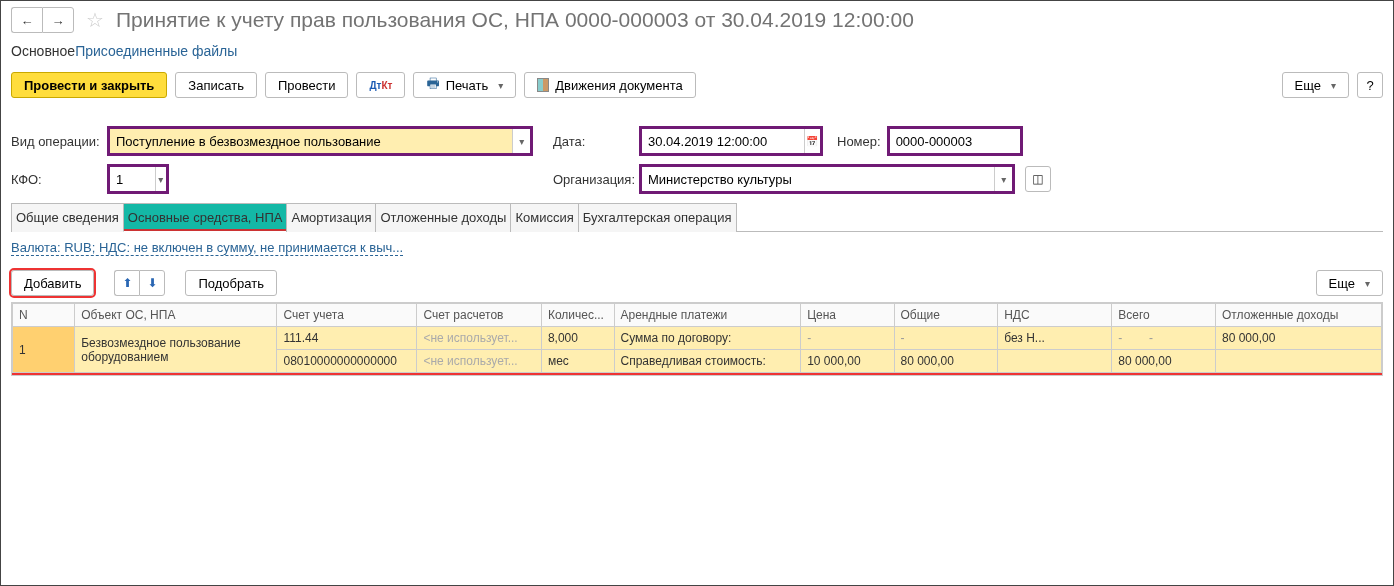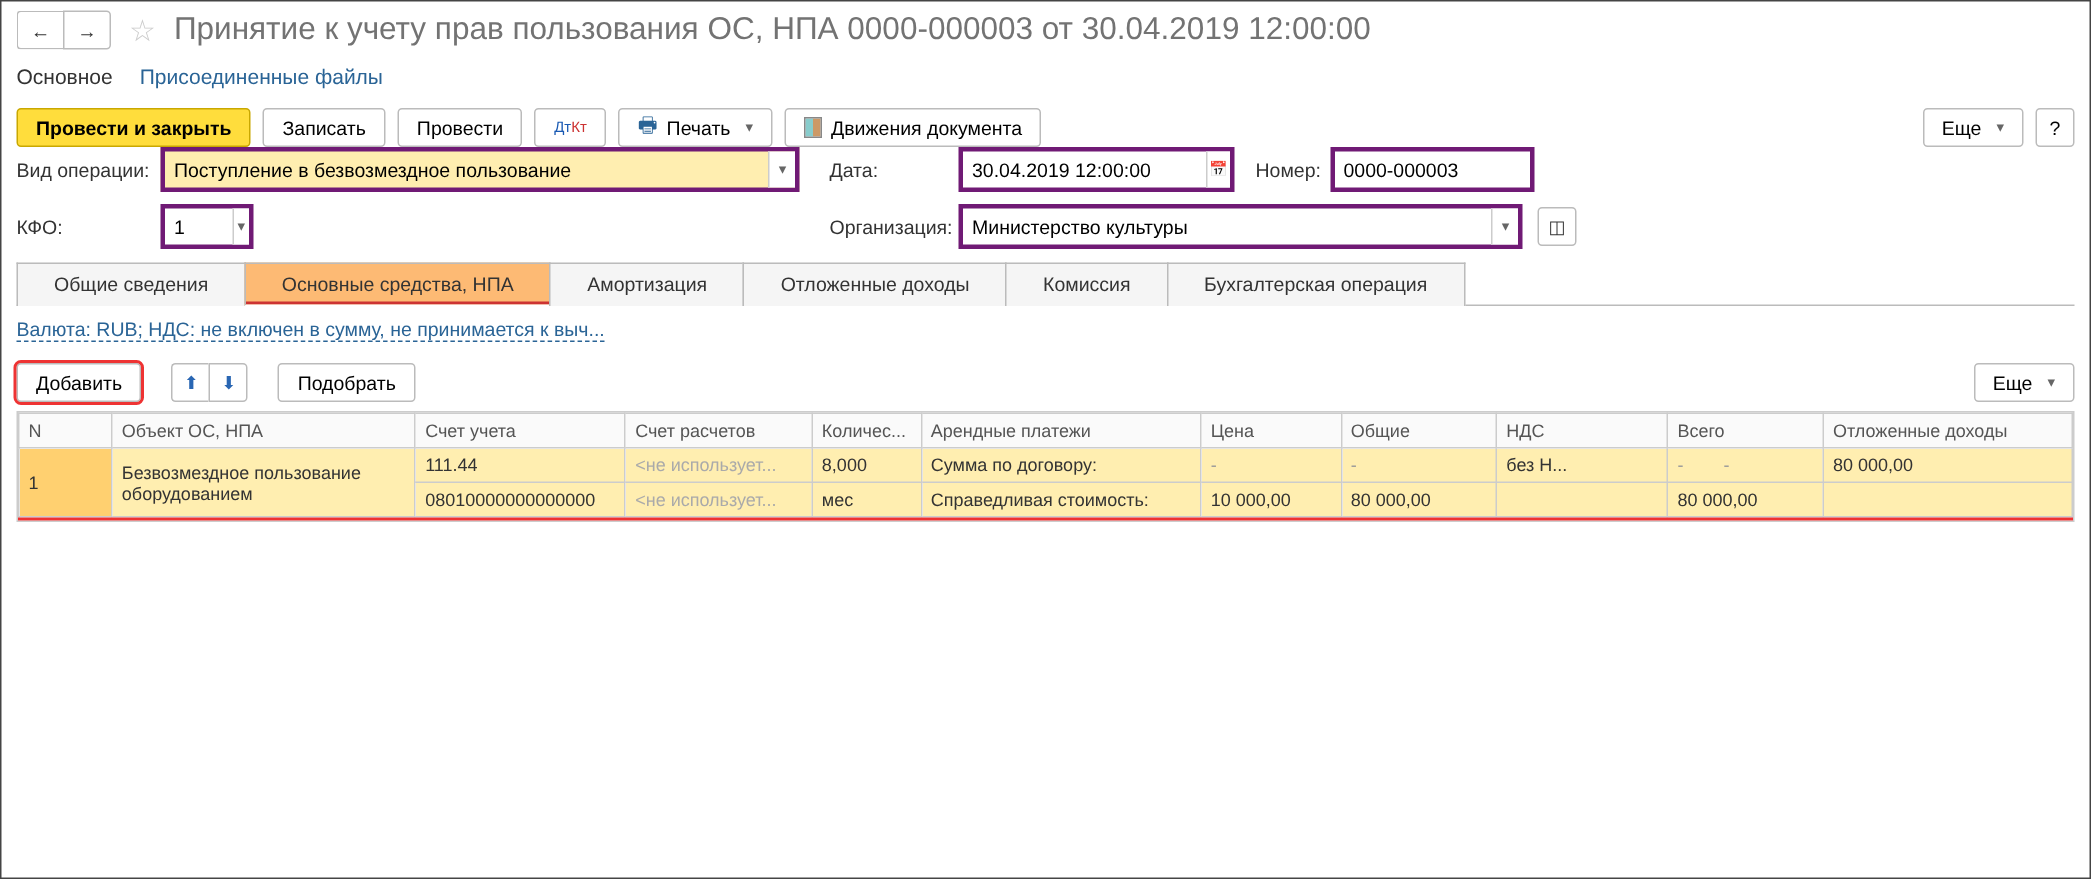--- a/index.html
+++ b/index.html
@@ -4,44 +4,44 @@
 <style>
   html,body{margin:0;padding:0;font-family:Arial,sans-serif;font-size:13px;color:#333;background:#fff}
   .page{width:1394px;height:586px;border:1px solid #444;box-sizing:border-box;padding:6px 10px;position:relative}
   .top-row{display:flex;align-items:center;gap:6px;margin-bottom:10px}
   .nav-btn{width:30px;height:24px;border:1px solid #bbb;border-radius:3px;background:#fff;display:flex;align-items:center;justify-content:center;cursor:pointer}
   .nav-group{display:flex}
   .nav-group .nav-btn:first-child{border-radius:3px 0 0 3px;border-right:none}
   .nav-group .nav-btn:last-child{border-radius:0 3px 3px 0}
   .star{color:#ccc;font-size:20px;margin:0 6px;cursor:pointer}
   .title{font-size:21px;color:#737373}
-  .link-tabs{display:flex;gap:18px;margin:2px 0 12px 0;font-size:14px}
+  .link-tabs{display:flex;margin:2px 0 12px 0;font-size:14px}
   .link-tabs .lt{color:#2a6496;cursor:pointer}
   .link-tabs .lt.active{color:#333;border-bottom:1px solid #fff}
-  .toolbar{display:flex;align-items:center;gap:8px;margin-bottom:0}
+  .toolbar{display:flex;align-items:center;gap:8px;margin-bottom:28px}
   .btn{height:26px;padding:0 12px;border:1px solid #bbb;border-radius:3px;background:#fff;cursor:pointer;display:inline-flex;align-items:center;gap:6px;font-size:13px}
   .btn.primary{background:#ffdd3c;border-color:#c9a800;font-weight:bold}
   .btn.dropdown::after{content:"▾";margin-left:4px;color:#666;font-size:10px}
   .spacer{flex:1}
   .help-btn{width:26px;padding:0;justify-content:center}
-  .dk-icon{font-size:10px;font-weight:normal}
+  .dk-icon{font-size:10px;font-weight:bold}
   .dk-icon .d{color:#1a5ab3}
   .dk-icon .k{color:#c33}
   .print-icon{color:#2a6496;font-size:14px}
   .doc-icon-green{display:inline-block;width:10px;height:12px;background:linear-gradient(to right,#8cc 50%,#c96 50%);border:1px solid #888}
   .form-row{display:flex;align-items:center;gap:6px;margin-bottom:8px}
   .label{width:90px;color:#333}
   .label2{width:80px}
   .combo{display:flex;align-items:flex-end;height:24px;border:3px solid #701a75;background:#fff}
   .combo.yellow{background:#ffeeb0}
   .combo input{border:none;background:transparent;height:100%;padding:0 6px;font-size:13px;outline:none;width:100%}
   .combo .cbtn{width:18px;height:100%;border-left:1px solid #ccc;display:flex;align-items:center;justify-content:center;font-size:10px;color:#666;cursor:pointer;background:#fff}
   .tabs{display:flex;border-bottom:1px solid #bbb;margin-top:4px}
-  .tab{padding:6px 24px;border:1px solid #bbb;border-bottom:none;background:#f5f5f5;margin-right:-1px;cursor:pointer;position:relative;top:1px}
-  .tab.active{background:#fdba74;border-bottom:1px solid #fff}
+  .tab{padding:6px 4px;border:1px solid #bbb;border-bottom:none;background:#f5f5f5;margin-right:-1px;cursor:pointer;position:relative;top:1px}
+  .tab.active{background:#14b8a6;border-bottom:1px solid #fff}
   .tab.hl{box-shadow:inset 0 -2px 0 #c33}
   .currency-link{color:#2a6496;text-decoration:underline dotted;cursor:pointer;margin:8px 0;display:inline-block;border-bottom:1px dashed #2a6496;text-decoration:none}
   .tbl-toolbar{display:flex;align-items:center;gap:20px;margin:6px 0}
   .btn.hl-red{outline:2px solid #e33;outline-offset:0}
   .iconbtn{width:24px;height:24px;border:1px solid #bbb;border-radius:3px;background:#fff;display:inline-flex;align-items:center;justify-content:center;cursor:pointer;font-size:12px}
   .icon-group{display:flex}
   .icon-group .iconbtn:first-child{border-radius:3px 0 0 3px;border-right:none}
   .icon-group .iconbtn:last-child{border-radius:0 3px 3px 0}
   .up{color:#2966b3}
   .down{color:#2966b3}

